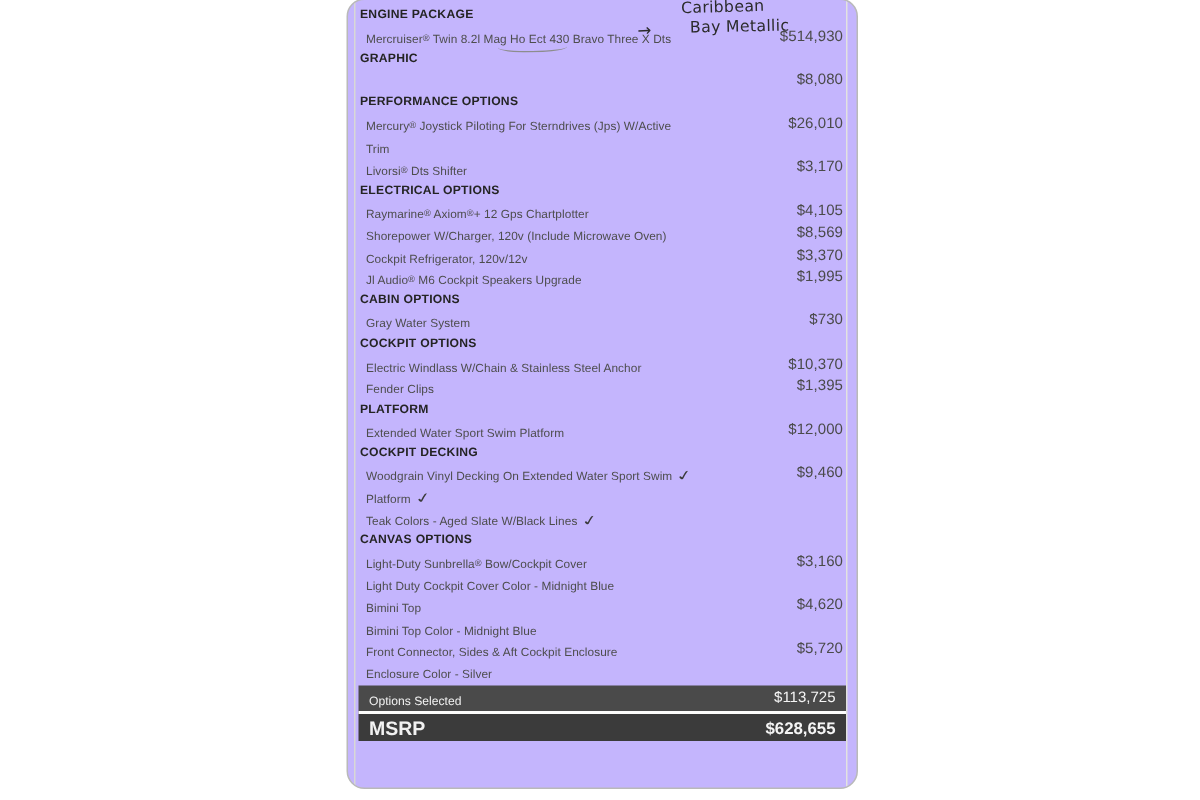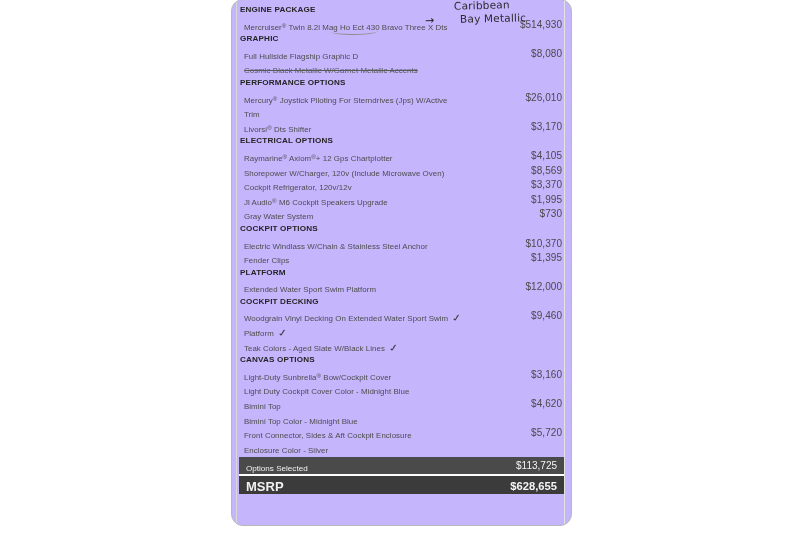--- a/index.html
+++ b/index.html
@@ -181,31 +181,31 @@
 </head>
 <body>
 
 <div id="scan-panel">
   <div id="sheet">
 
     <div id="rows-container">
         <div class="sec-head">ENGINE PACKAGE</div>
         <div class="opt-row"><span class="opt-name">Mercruiser<span class="reg">®</span> Twin 8.2l Mag Ho Ect 430 Bravo Three X Dts</span><span class="opt-price">$514,930</span></div>
         <div class="sec-head">GRAPHIC</div>
-        <div class="opt-row"><span class="opt-name">Full Hullside Flagship Graphic D</span><span class="opt-price">$8,080</span></div>
-        <div class="opt-row struck"><span class="opt-name">Cosmic Black Metallic W/Garnet Metallic Accents</span></div>
+        <div class="opt-row"><span class="opt-price">$8,080</span></div>
         <div class="sec-head">PERFORMANCE OPTIONS</div>
         <div class="opt-row"><span class="opt-name">Mercury<span class="reg">®</span> Joystick Piloting For Sterndrives (Jps) W/Active</span><span class="opt-price">$26,010</span></div>
         <div class="opt-row"><span class="opt-name">Trim</span></div>
         <div class="opt-row"><span class="opt-name">Livorsi<span class="reg">®</span> Dts Shifter</span><span class="opt-price">$3,170</span></div>
         <div class="sec-head">ELECTRICAL OPTIONS</div>
         <div class="opt-row"><span class="opt-name">Raymarine<span class="reg">®</span> Axiom<span class="reg">®</span>+ 12 Gps Chartplotter</span><span class="opt-price">$4,105</span></div>
         <div class="opt-row"><span class="opt-name">Shorepower W/Charger, 120v (Include Microwave Oven)</span><span class="opt-price">$8,569</span></div>
         <div class="opt-row"><span class="opt-name">Cockpit Refrigerator, 120v/12v</span><span class="opt-price">$3,370</span></div>
         <div class="opt-row"><span class="opt-name">Jl Audio<span class="reg">®</span> M6 Cockpit Speakers Upgrade</span><span class="opt-price">$1,995</span></div>
+        <div class="sec-head">CABIN OPTIONS</div>
         <div class="opt-row"><span class="opt-name">Gray Water System</span><span class="opt-price">$730</span></div>
         <div class="sec-head">COCKPIT OPTIONS</div>
         <div class="opt-row"><span class="opt-name">Electric Windlass W/Chain &amp; Stainless Steel Anchor</span><span class="opt-price">$10,370</span></div>
         <div class="opt-row"><span class="opt-name">Fender Clips</span><span class="opt-price">$1,395</span></div>
         <div class="sec-head">PLATFORM</div>
         <div class="opt-row"><span class="opt-name">Extended Water Sport Swim Platform</span><span class="opt-price">$12,000</span></div>
         <div class="sec-head">COCKPIT DECKING</div>
         <div class="opt-row"><span class="opt-name">Woodgrain Vinyl Decking On Extended Water Sport Swim</span><span class="hw-check">✓</span><span class="opt-price">$9,460</span></div>
         <div class="opt-row"><span class="opt-name">Platform</span><span class="hw-check">✓</span></div>
         <div class="opt-row"><span class="opt-name">Teak Colors - Aged Slate W/Black Lines</span><span class="hw-check">✓</span></div>

